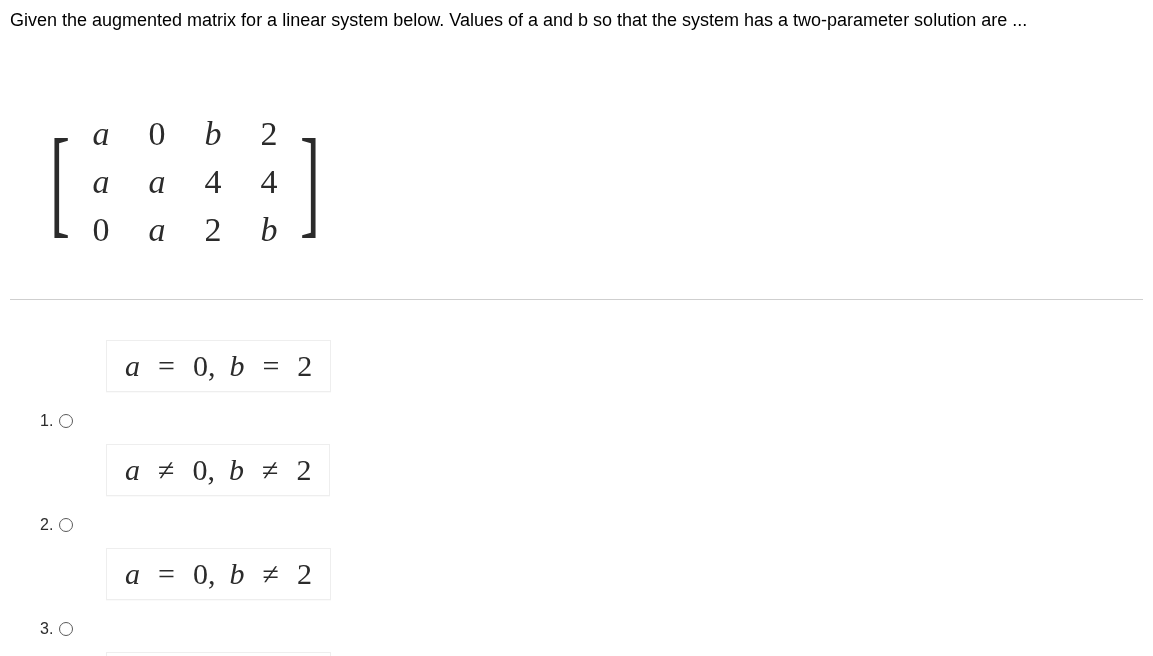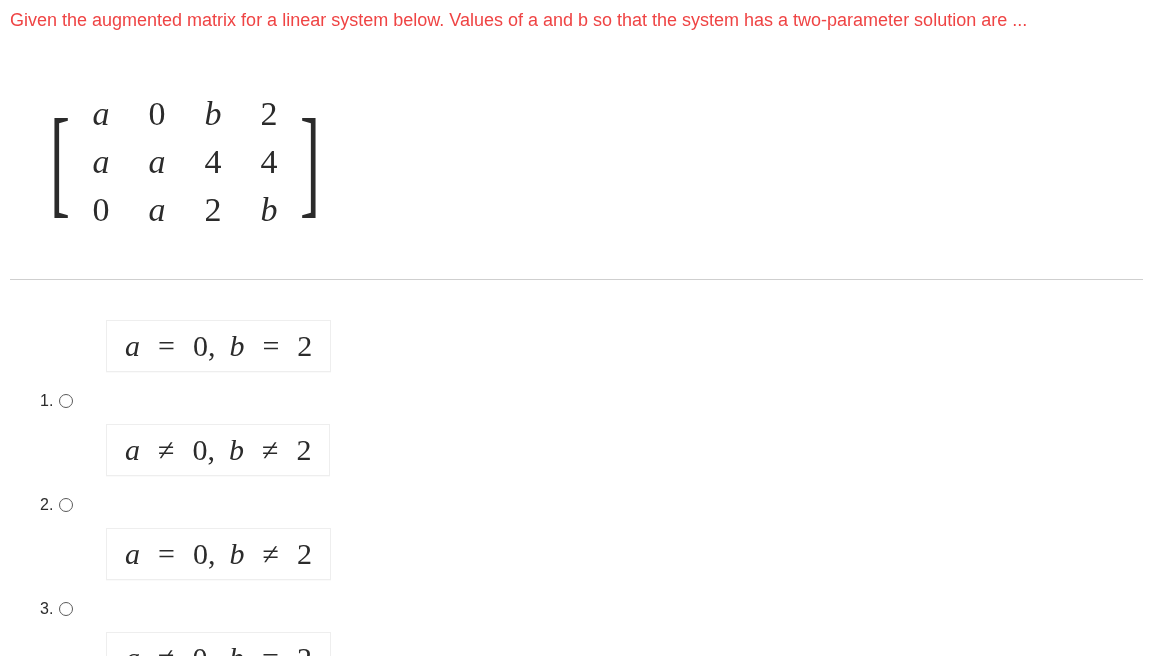--- a/index.html
+++ b/index.html
@@ -9,22 +9,22 @@
     }
     body {
       font-family: Arial, sans-serif;
       background: #ffffff;
       color: #2b2b2b;
       padding: 8px 10px;
       width: 1153px;
     }
     .question-text {
       font-size: 18px;
-      color: #ef4444;
-      margin-bottom: 32px;
+      color: #000000;
+      margin-bottom: 52px;
       line-height: 1.4;
     }
     .matrix-container {
       margin: 30px 0 30px 30px;
       display: inline-block;
     }
     .matrix {
       display: inline-flex;
       align-items: center;
       font-family: "Times New Roman", serif;

